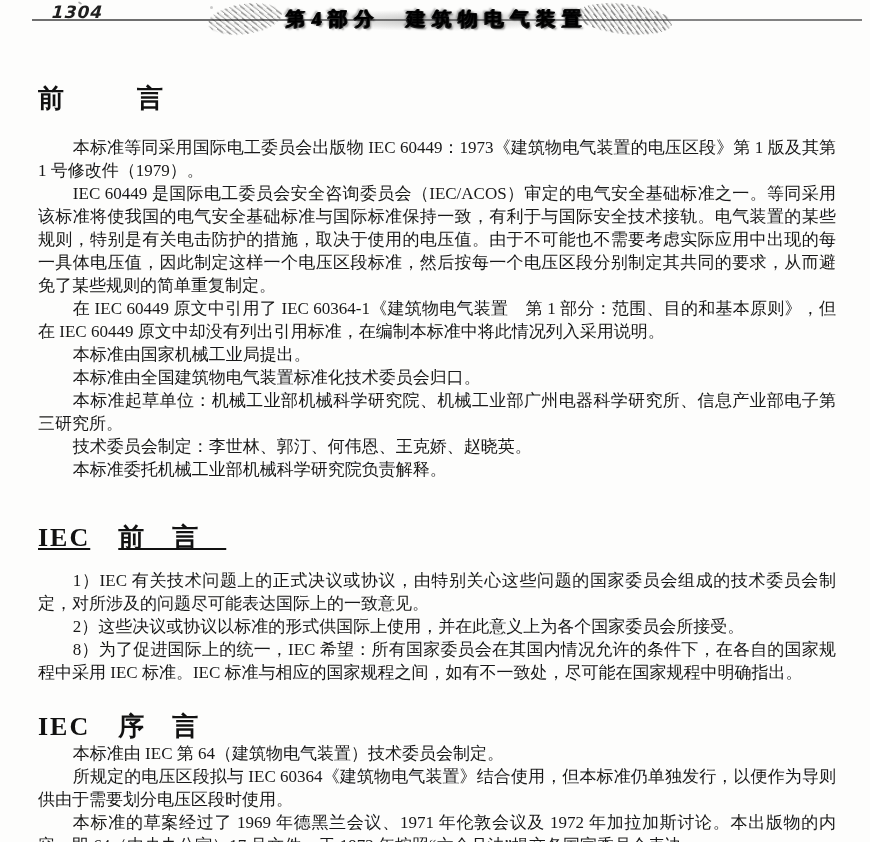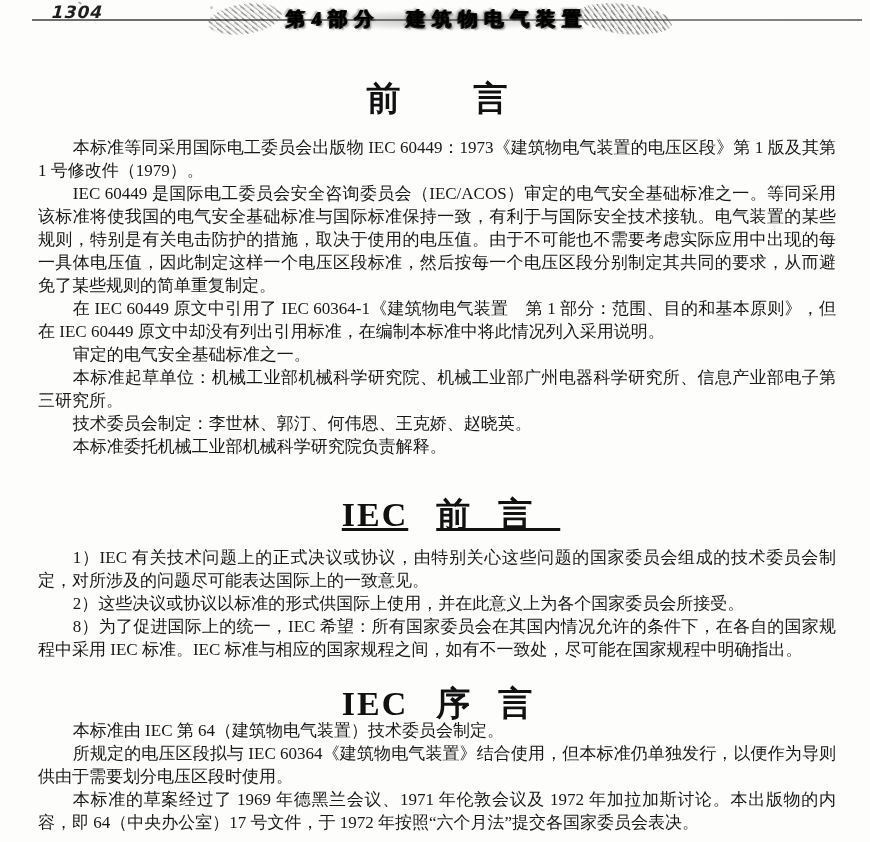--- a/index.html
+++ b/index.html
@@ -44,22 +44,22 @@
     text-shadow: 1px 0 0 #1a1a1a, -1px 1px 0 #2a2a2a, 0 1px 1px rgba(0,0,0,.75), 2px 2px 2px rgba(0,0,0,.45), -2px -1px 2px rgba(0,0,0,.35);
     filter: blur(.7px) contrast(1.1);
     background: radial-gradient(ellipse 60% 55% at 50% 55%, rgba(40,40,40,.28), transparent 75%);
   }
   .speck { position: absolute; background: #555; border-radius: 50%; }
   .speck.s1 { top: 2px; left: 78px; width: 4px; height: 2px; transform: rotate(30deg); opacity: .5; }
   .speck.s2 { top: 6px; left: 210px; width: 3px; height: 3px; opacity: .3; }
   
   .doc-body { position: absolute; top: 42px; left: 38px; width: 798px; }
   .section-heading {
-    text-align: center; font-weight: 700; color: #111;
-    font-size: 34px; line-height: 30px; white-space: nowrap;
+    font-weight: 700; color: #111;
+    font-size: 26px; line-height: 30px; white-space: nowrap;
   }
   .heading-latin { letter-spacing: 2px; margin-right: 28px; }
   .heading-cjk-wide   { letter-spacing: 73px; margin-right: -73px; }
   .heading-cjk-medium { letter-spacing: 28px; margin-right: -28px; }
   .h-first  { margin-top: 42px; margin-bottom: 22px; }
   .h-second { margin-top: 42px; margin-bottom: 16px; text-decoration: underline; }
   .h-third  { margin-top: 28px; margin-bottom: 0; }
   .paragraphs p {
     font-size: 17px; line-height: 23px;
     text-align: justify; text-justify: inter-ideograph;
@@ -86,21 +86,22 @@
   <div class="doc-body">
 
     <div>
       <div class="section-heading h-first">
         <span class="heading-cjk-wide">前言</span>
       </div>
       <div class="paragraphs">
         <p>本标准等同采用国际电工委员会出版物 IEC 60449：1973《建筑物电气装置的电压区段》第 1 版及其第 1 号修改件（1979）。</p>
         <p>IEC 60449 是国际电工委员会安全咨询委员会（IEC/ACOS）审定的电气安全基础标准之一。等同采用该标准将使我国的电气安全基础标准与国际标准保持一致，有利于与国际安全技术接轨。电气装置的某些规则，特别是有关电击防护的措施，取决于使用的电压值。由于不可能也不需要考虑实际应用中出现的每一具体电压值，因此制定这样一个电压区段标准，然后按每一个电压区段分别制定其共同的要求，从而避免了某些规则的简单重复制定。</p>
         <p>在 IEC 60449 原文中引用了 IEC 60364-1《建筑物电气装置　第 1 部分：范围、目的和基本原则》，但在 IEC 60449 原文中却没有列出引用标准，在编制本标准中将此情况列入采用说明。</p>
-        <p>审定的电气安全基础标准之一。</p>
+        <p>本标准由国家机械工业局提出。</p>
+        <p>本标准由全国建筑物电气装置标准化技术委员会归口。</p>
         <p>本标准起草单位：机械工业部机械科学研究院、机械工业部广州电器科学研究所、信息产业部电子第三研究所。</p>
         <p>技术委员会制定：李世林、郭汀、何伟恩、王克娇、赵晓英。</p>
         <p>本标准委托机械工业部机械科学研究院负责解释。</p>
       </div>
     </div>
 
     <div>
       <div class="section-heading h-second">
         <span class="heading-latin">IEC</span><span class="heading-cjk-medium">前言</span>
       </div>

